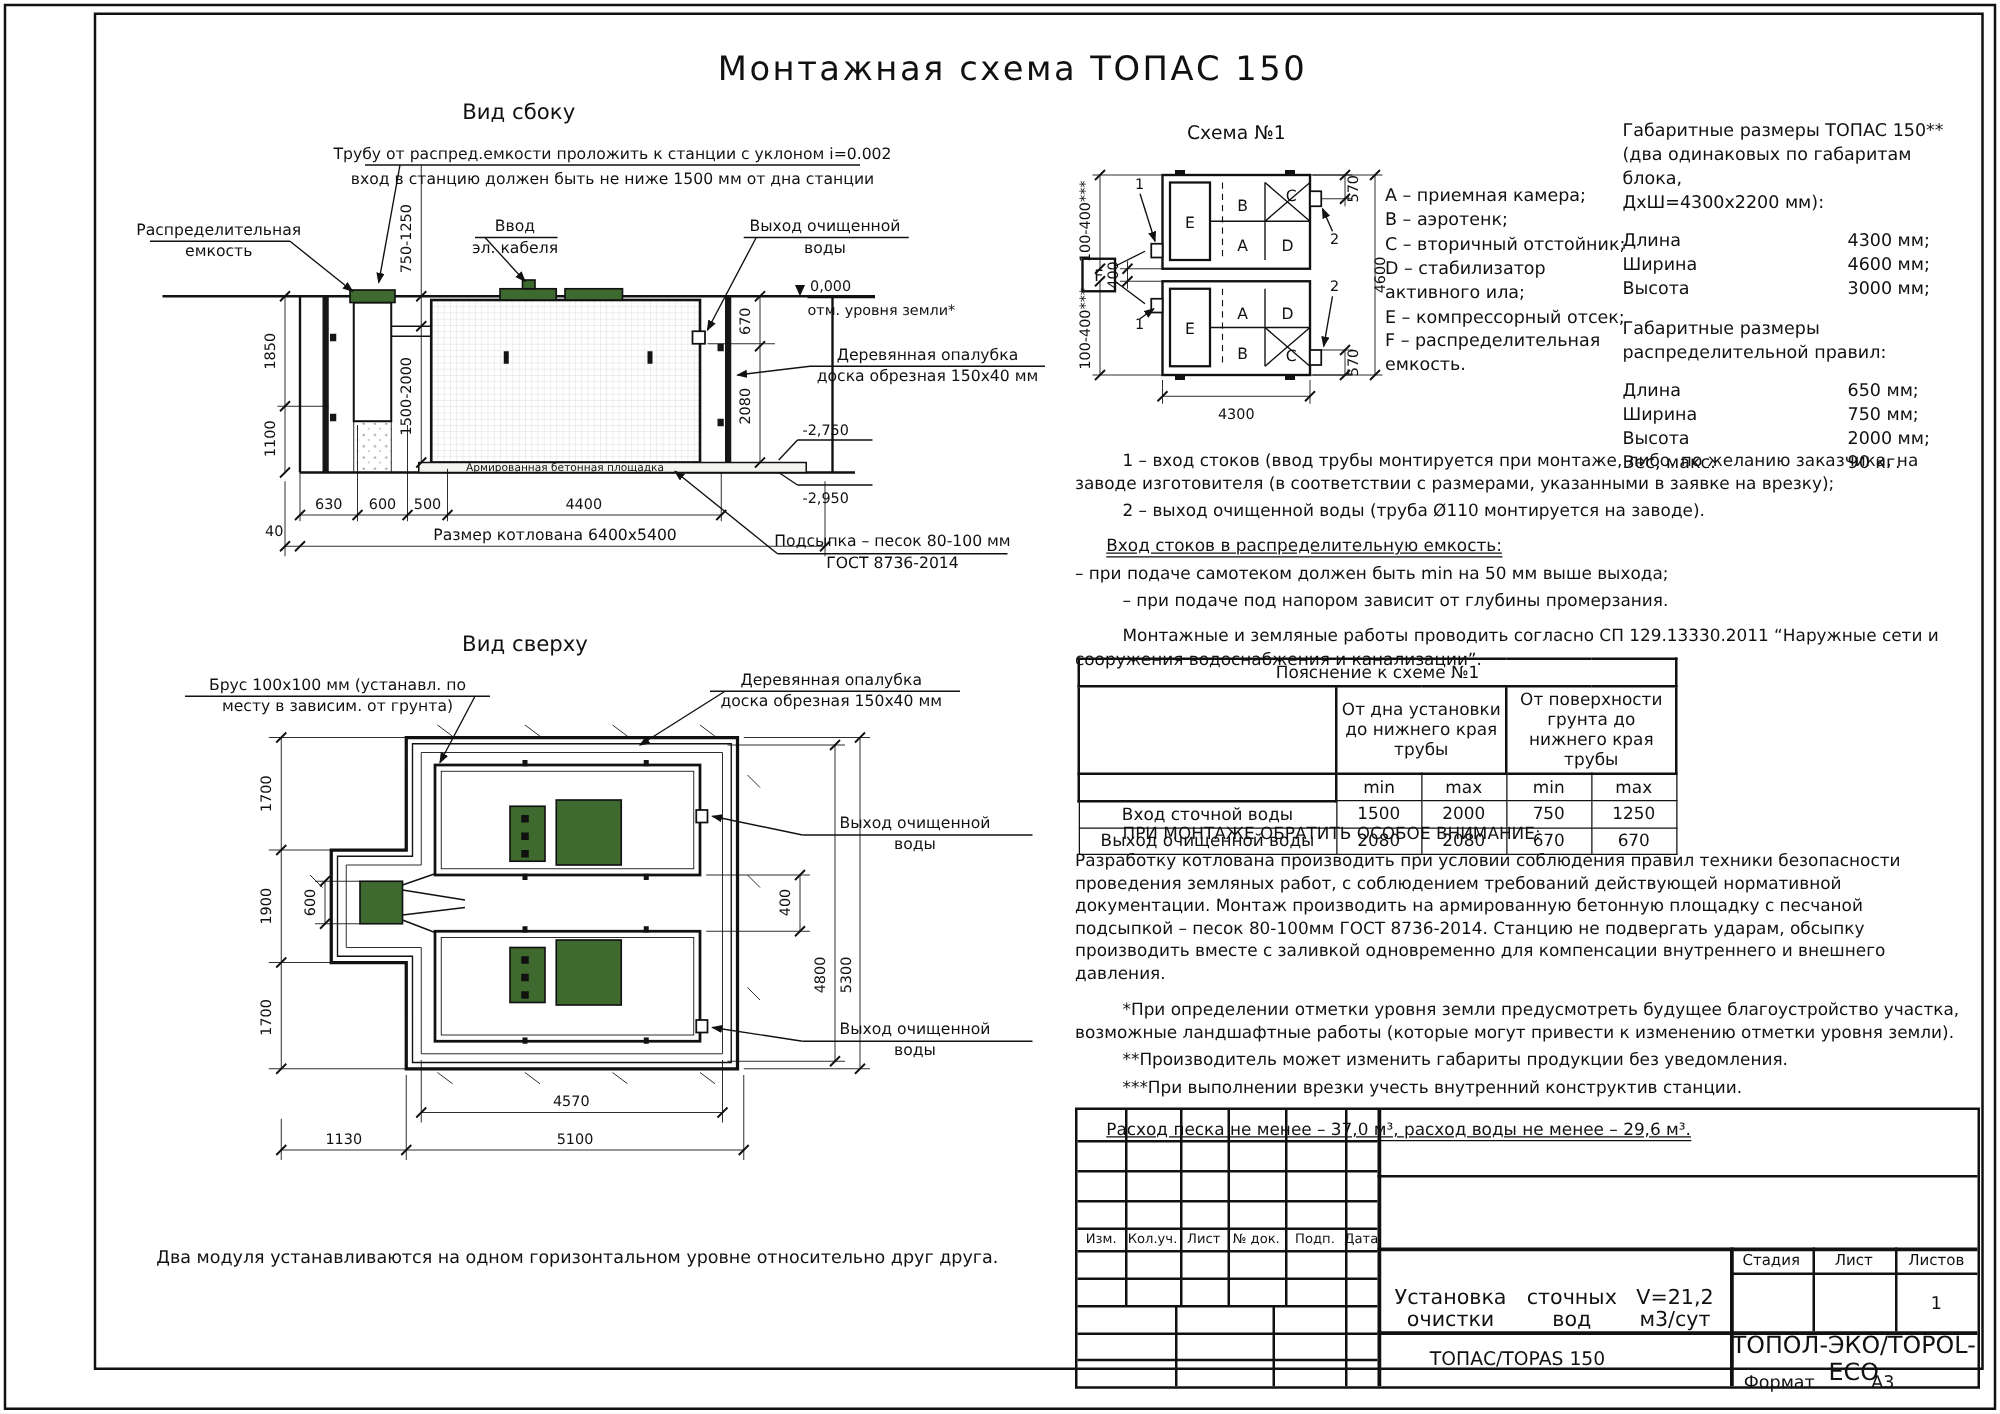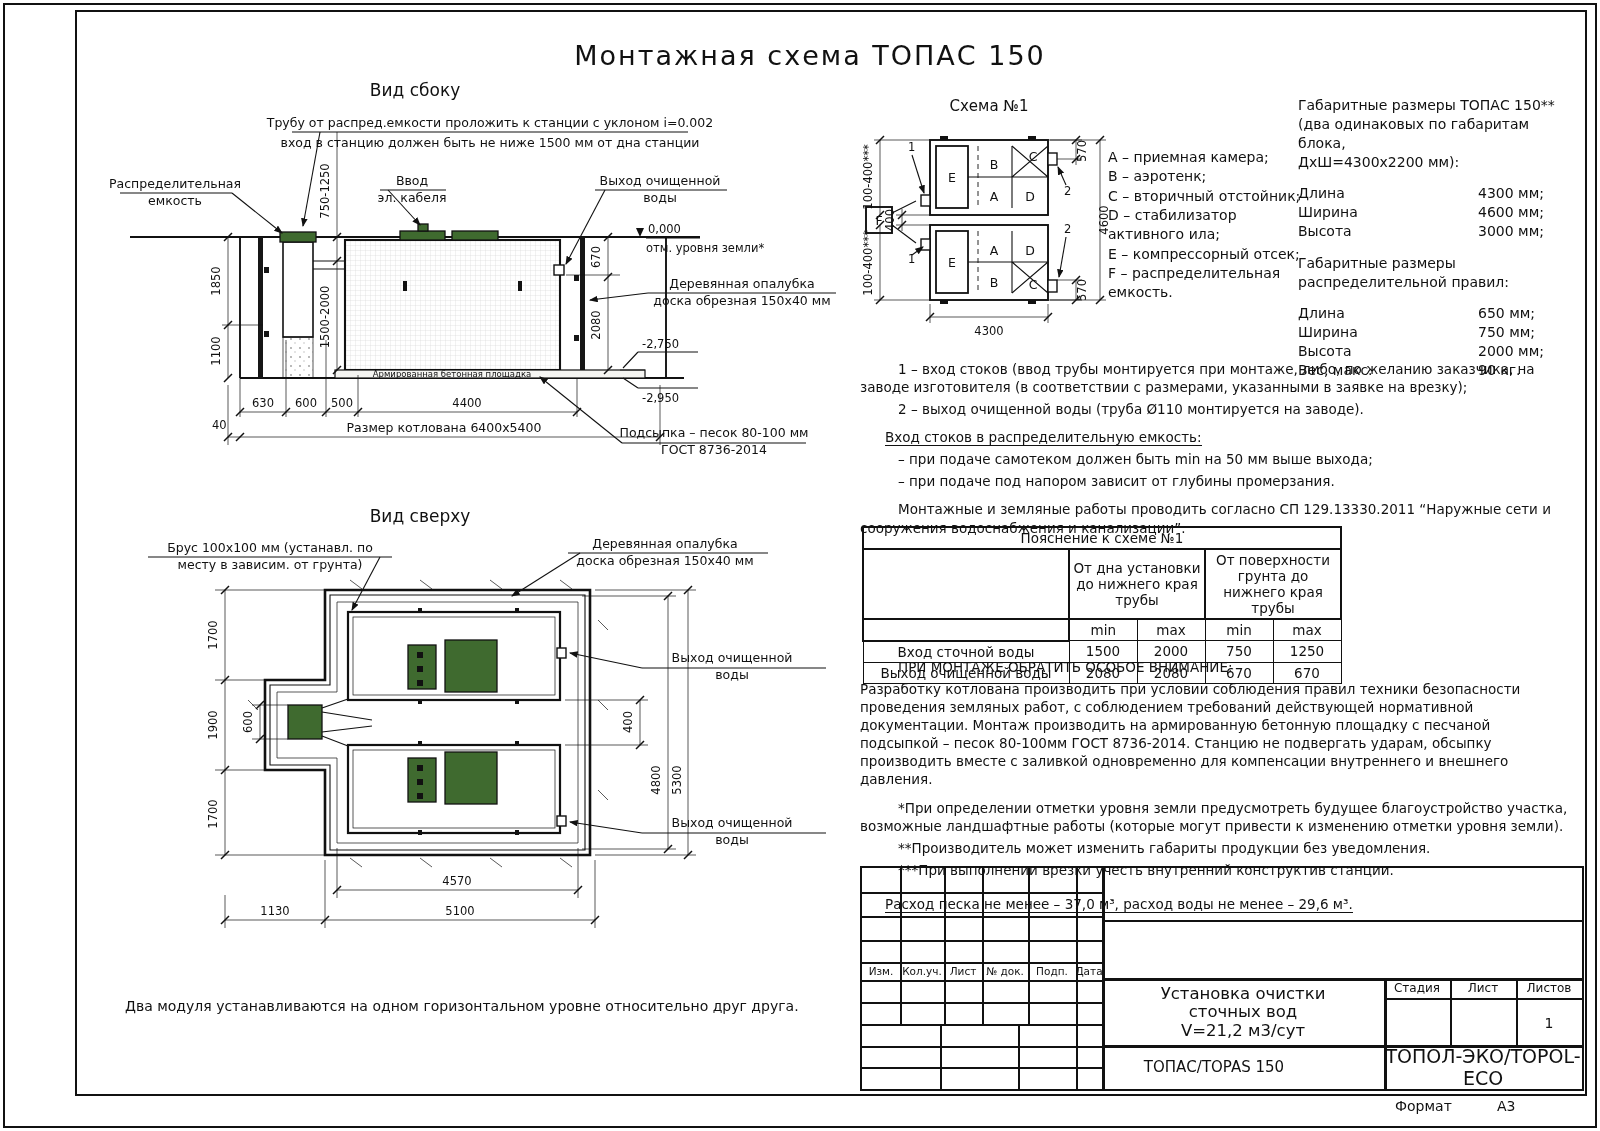--- a/index.html
+++ b/index.html
@@ -18,32 +18,32 @@
   .ln{stroke:#111;stroke-width:1.1;fill:none;}
   .ln2{stroke:#111;stroke-width:1.9;fill:none;}
   .ln3{stroke:#111;stroke-width:2.6;fill:none;}
   .thin{stroke:#111;stroke-width:0.7;fill:none;}
   .dash{stroke:#111;stroke-width:0.9;fill:none;stroke-dasharray:5 4;}
   .tick{stroke:#111;stroke-width:1.5;fill:none;}
   .green{fill:#3f6a2f;stroke:#111;stroke-width:1.3;}
   .txtblock{font-size:13.5px;line-height:1.34;}
   .txtblock p{margin:0 0 4px 0;}
   .ind{text-indent:38px;}
-  .und{border-bottom:1.5px solid #111;}
+  .und{border-bottom:1.5px solid #111;text-decoration:underline;}
   .legend{font-size:14px;line-height:1.38;}
   .dimsblk{font-size:14px;line-height:1.36;}
   .dimrow{display:flex;}
   .dimrow .lb{flex:1;}
   .dimrow .vl{width:82px;}
   
   table.expl{border-collapse:collapse;table-layout:fixed;font-size:13.5px;}
   table.expl td{border:1.5px solid #111;text-align:center;padding:2px 3px;vertical-align:middle;}
   table.expl .hv{border-width:2.5px;}
   
-  .tb{position:absolute;border:2.5px solid #111;}
+  .tb{position:absolute;border:2.5px solid #111;margin-top:20px;}
   .tb .l{position:absolute;background:#111;}
   .tb .cell{position:absolute;display:flex;align-items:center;justify-content:center;text-align:center;}
   .fmt{font-size:14px;}
 </style>
 </head>
 <body>
 
 <div class="sheet">
   <div class="outer"></div>
   <div class="frame"></div>
@@ -389,21 +389,21 @@
     <div class="dimrow">
         <span class="lb">Вес, макс.</span>
         <span class="vl">90 кг.</span>
       </div>
   </div>
 
   <div class="abs txtblock" style="left:860px;top:360px;width:705px;">
     <p class="ind">1 – вход  стоков (ввод трубы монтируется при монтаже, либо, по желанию заказчика, на заводе изготовителя (в соответствии с размерами, указанными в заявке на врезку);</p>
     <p class="ind">2 – выход очищенной воды (труба Ø110 монтируется на заводе).</p>
     <p style="margin-top:10px;margin-left:25px;"><span class="und">Вход стоков в распределительную емкость:</span></p>
-    <p style="margin-left:38px;">– при подаче самотеком должен быть min на 50 мм выше выхода;</p>
+    <p style="">– при подаче самотеком должен быть min на 50 мм выше выхода;</p>
     <p style="margin-left:38px;">– при подаче под напором зависит от глубины промерзания.</p>
     <p class="ind" style="margin-top:10px;">Монтажные и земляные работы проводить согласно СП 129.13330.2011 “Наружные сети и сооружения водоснабжения и канализации”.</p>
   </div>
 
   <table class="expl abs" style="left:862px;top:526px;">
     <colgroup>
         <col style="width:206px">
         <col style="width:68px">
         <col style="width:68px">
         <col style="width:68px">
@@ -484,21 +484,21 @@
     <div class="cell" style="left:214px;top:94px;width:26px;height:18px;font-size:10.5px;">Дата</div>
 
     <div class="l" style="left:240px;top:52px;width:480px;height:2px;"></div>
     <div class="l" style="left:240px;top:110px;width:480px;height:2.5px;"></div>
     <div class="l" style="left:240px;top:177px;width:480px;height:2.5px;"></div>
     <div class="l" style="left:522px;top:110px;width:2.5px;height:111px;"></div>
     <div class="l" style="left:588px;top:110px;width:2px;height:67px;"></div>
     <div class="l" style="left:654px;top:110px;width:2px;height:67px;"></div>
     <div class="l" style="left:522px;top:130px;width:198px;height:2px;"></div>
 
-    <div class="cell" style="left:240px;top:112px;width:282px;height:65px;flex-direction:column;font-size:16.5px;line-height:1.1;">
+    <div class="cell" style="left:240px;top:112px;width:282px;height:65px;flex-direction:row;font-size:16.5px;line-height:1.1;align-items:flex-end;">
       <div>Установка очистки</div>
       <div>сточных вод</div>
       <div>V=21,2 м3/сут</div>
     </div>
 
     <div class="cell" style="left:522px;top:110px;width:66px;height:20px;font-size:12px;">Стадия</div>
     <div class="cell" style="left:588px;top:110px;width:66px;height:20px;font-size:12px;">Лист</div>
     <div class="cell" style="left:654px;top:110px;width:66px;height:20px;font-size:12px;">Листов</div>
     <div class="cell" style="left:654px;top:132px;width:66px;height:45px;font-size:14px;">1</div>
 

